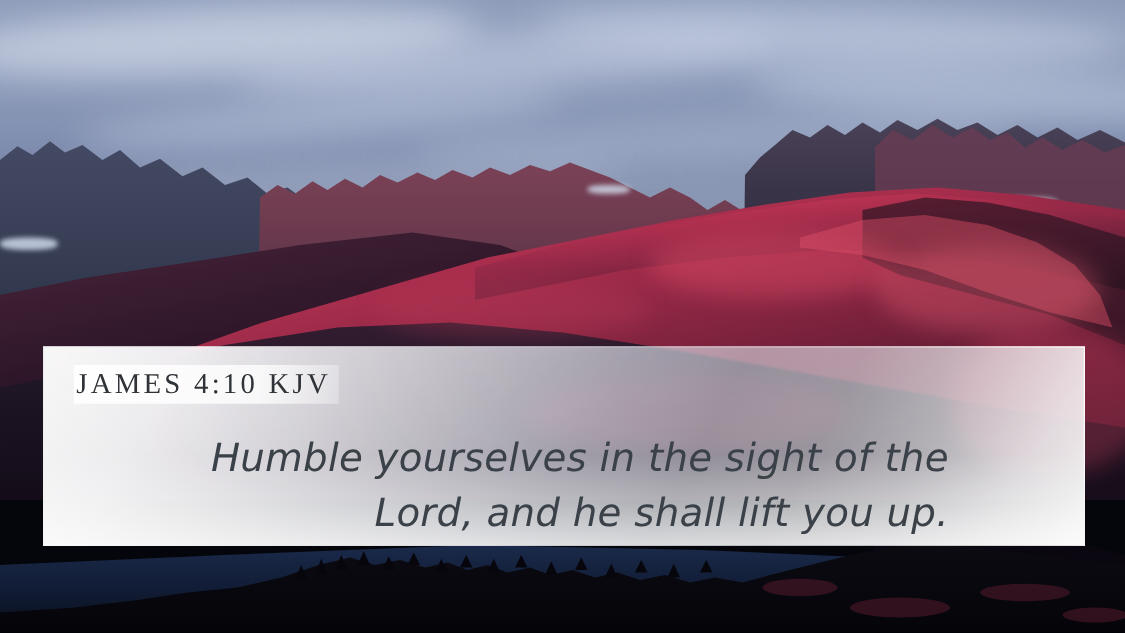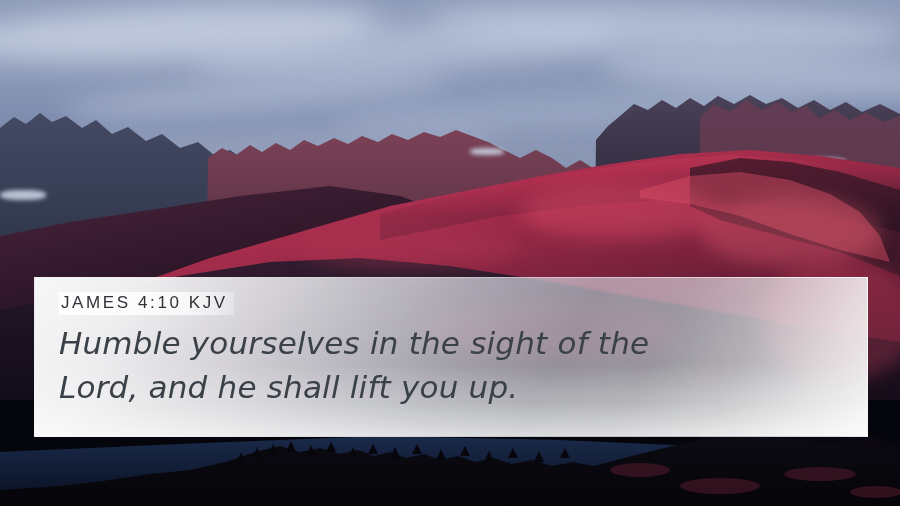--- a/index.html
+++ b/index.html
@@ -115,45 +115,46 @@
   }
 
   .verse-inner {
     position: relative;
     z-index: 3;
     padding: 14px 0 0 24px;
   }
 
   .verse-ref {
     display: inline-block;
-    font-family: Liberation Sans, sans-serif;
+    font-family: Liberation Serif, serif;
     font-weight: 300;
-    font-size: 17px;
+    font-size: 23px;
     letter-spacing: 2.6px;
     color: #2f3237;
     line-height: 1.2;
     padding: 1px 6px 2px 2px;
     background: linear-gradient(90deg,
       rgba(255,255,255,.92) 0%,
       rgba(255,255,255,.80) 70%,
       rgba(255,255,255,.30) 100%);
     white-space: nowrap;
   }
 
   .verse-body {
-    margin-top: 6px;
+    margin-top: 22px;
     font-family: "DejaVu Sans", sans-serif;
     font-style: italic;
     font-weight: 300;
     font-size: 31px;
     line-height: 1.42;
     color: #3b4148;
     letter-spacing: .2px;
     max-width: 700px;
     white-space: pre-line;
+    text-align: right;
   }
 </style>
 </head>
 <body>
 
 <div class="screen">
 
   <div class="sky">
     <div class="cloud cl1"></div>
     <div class="cloud cl2"></div>

